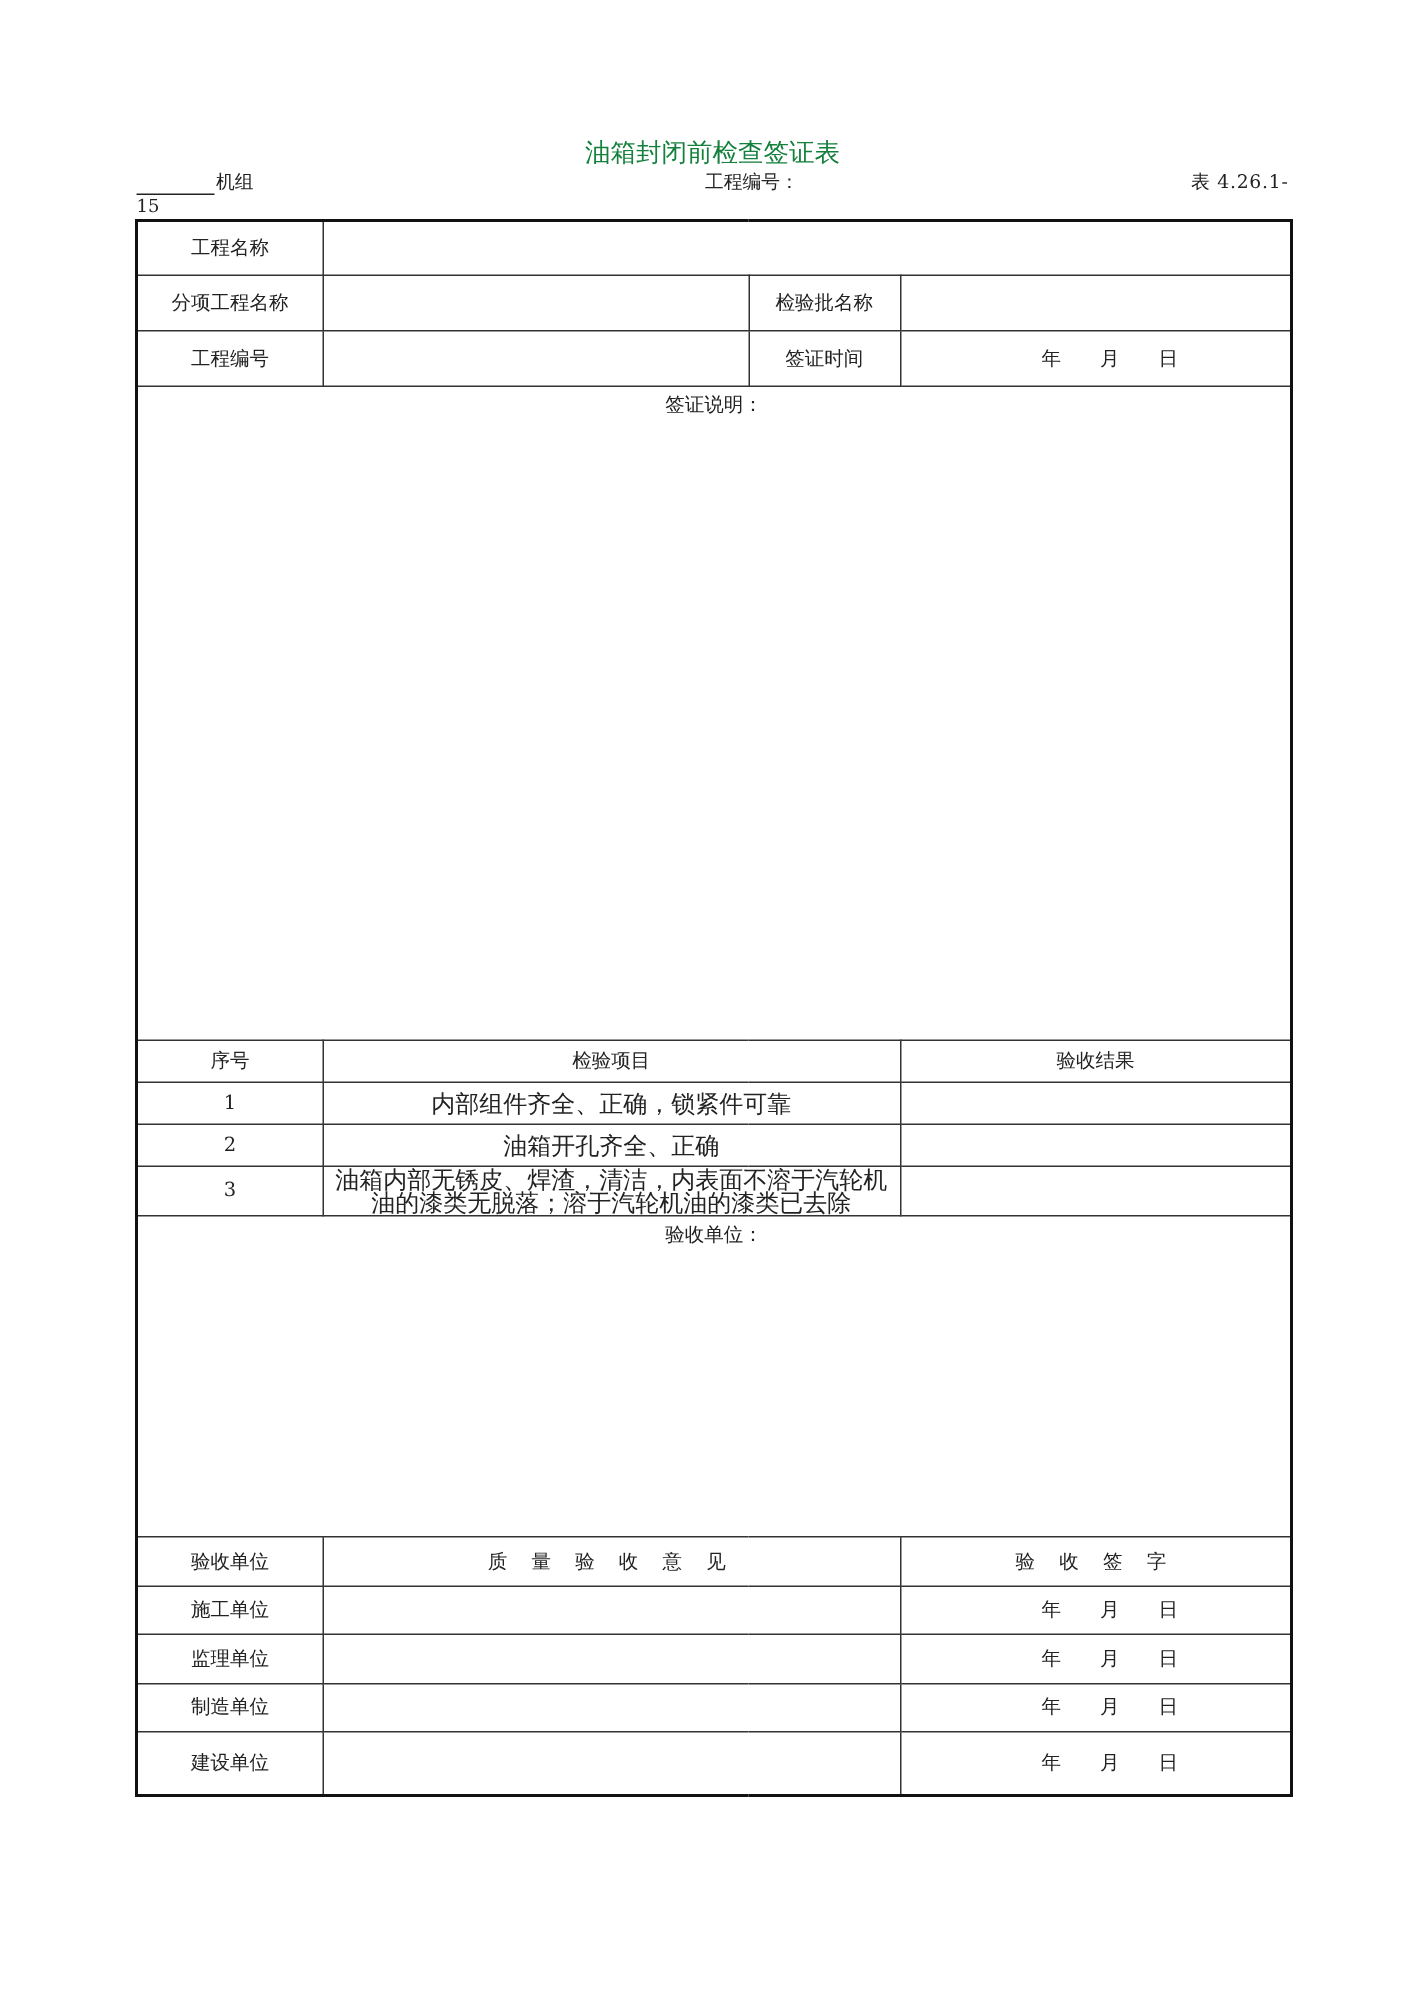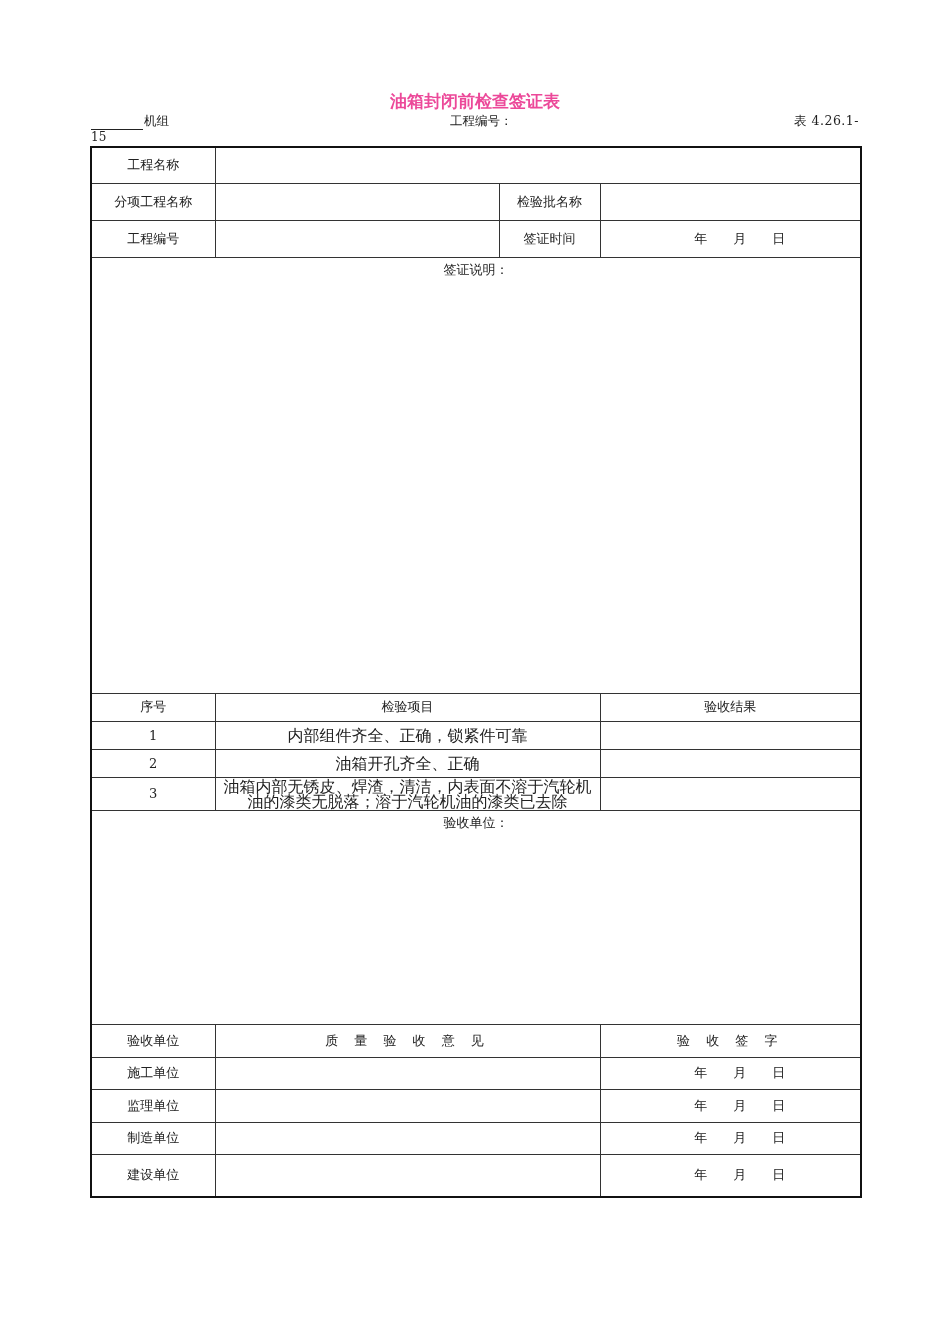--- a/index.html
+++ b/index.html
@@ -3,28 +3,28 @@
 <meta charset="utf-8">
 <style>
   html, body { margin: 0; padding: 0; background: #ffffff; }
   body {
     width: 950px; height: 1344px; position: relative; overflow: hidden;
     font-family: "DejaVu Serif", "Liberation Serif", serif;
     color: #222;
   }
   .title {
     position: absolute; left: 0; width: 950px; top: 90px;
-    text-align: center; font-size: 17px; font-weight: bold;
+    text-align: center; font-size: 17px; font-weight: normal;
     font-family: "DejaVu Sans", "Liberation Sans", sans-serif;
-    color: #ec4899;
+    color: #15803d;
   }
   .hdr { position: absolute; font-size: 12.5px; top: 113px; }
   .hdr-unit { left: 91px; text-align: center; }
   .hdr-unit .blank { display: inline-block; width: 52px; border-bottom: 1px solid #222; height: 13px; vertical-align: bottom; margin-right: 1px; }
-  .hdr-code { left: 450px; }
+  .hdr-code { left: 470px; }
   .hdr-table { right: 91px; letter-spacing: 0.5px; }
   .hdr-cont { position: absolute; left: 91px; top: 130px; font-size: 12px; }
 
   table.form {
     position: absolute; left: 90px; top: 146px; width: 770px;
     border-collapse: collapse; table-layout: fixed;
     border: 2px solid #111;
     font-size: 13px;
   }
   table.form td { border: 1px solid #333; padding: 0 3px; vertical-align: middle; text-align: center; }

